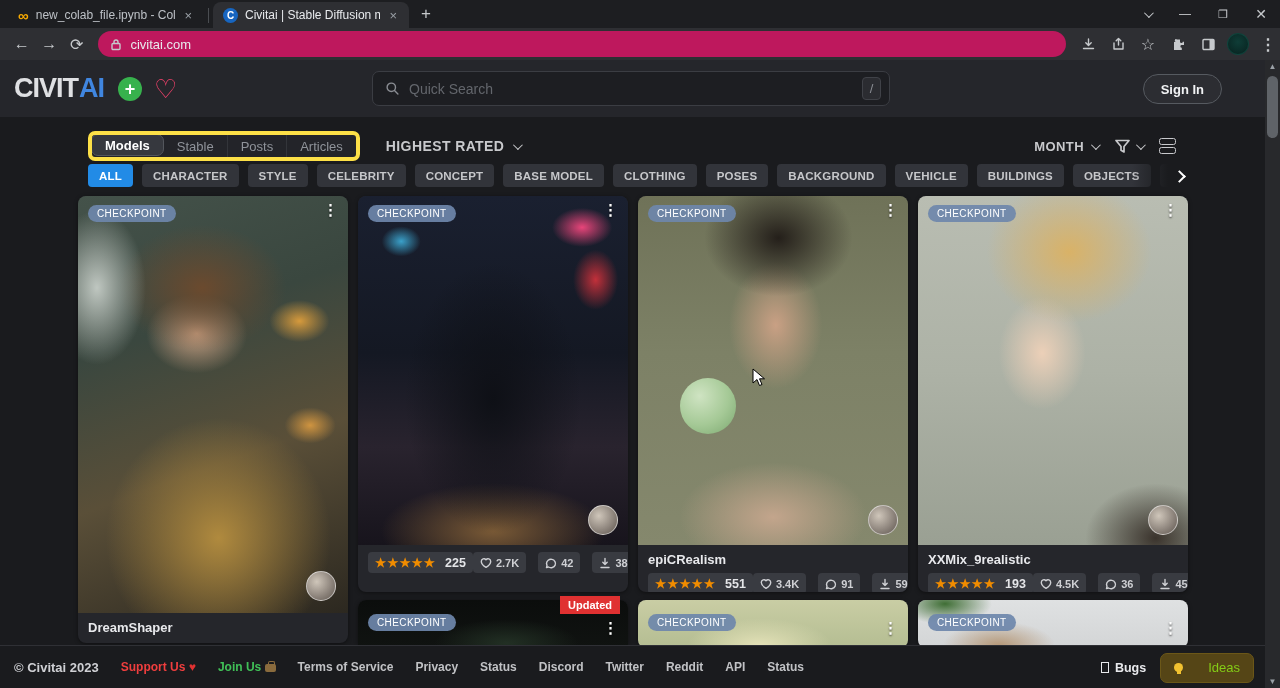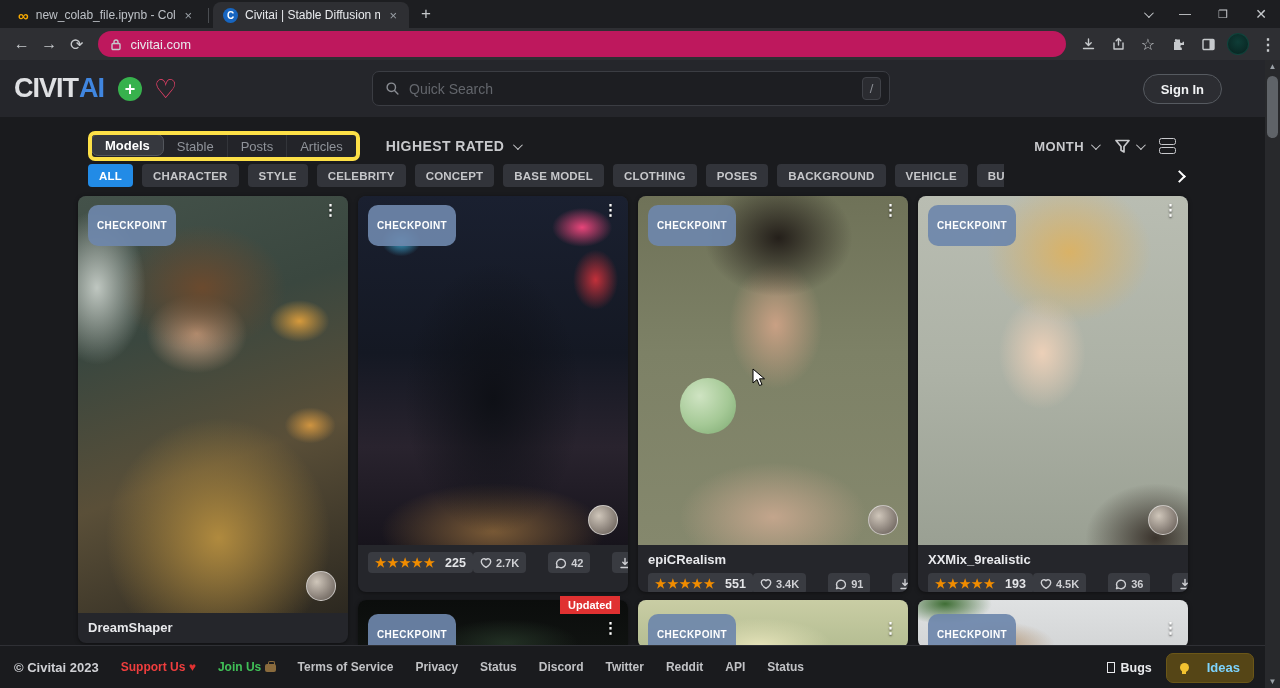--- a/index.html
+++ b/index.html
@@ -54,41 +54,41 @@
   .seg .item:last-child { border-right:none; }
   .seg .item.active { background:#36383e; border-radius:7px; border:1px solid #53565c; color:#fff; font-weight:700; margin:-1px 0 -1px -1px; }
   .sortlab { margin-left:26px; color:#c8c9cc; font-size:14px; font-weight:700; letter-spacing:.4px; display:flex; align-items:center; gap:9px; }
   .rightrow { position:absolute; right:104px; top:131px; height:30px; display:flex; align-items:center; gap:16px; color:#c8c9cc; }
   .period { font-size:13px; font-weight:700; letter-spacing:.4px; display:flex; align-items:center; gap:7px; }
   .funnel { display:flex; align-items:center; gap:5px; }
   .layout-ic { display:flex; flex-direction:column; gap:2px; }
   .layout-ic i { display:block; width:17px; height:7px; border:1.6px solid #c8c9cc; border-radius:2.5px; }
 
   
-  .pillsrow { position:absolute; left:88px; top:164px; width:916px; height:24px; display:flex; gap:9px; overflow:hidden; }
+  .pillsrow { position:absolute; left:88px; top:164px; width:1092px; height:24px; display:flex; gap:9px; overflow:hidden; }
   .pill { flex:0 0 auto; height:23px; padding:0 11px; background:#32343a; border-radius:4px; color:#c6c7ca; font-size:11.5px; font-weight:700; letter-spacing:.2px; display:flex; align-items:center; }
   .pill.active { background:#228be6; color:#fff; }
   .pills-chev { position:absolute; right:92px; top:166px; width:18px; height:20px; display:flex; align-items:center; justify-content:center; z-index:5; }
   .pills-chev i { display:block; width:9px; height:9px; border-right:2.4px solid #fff; border-bottom:2.4px solid #fff; transform:rotate(-45deg); }
   .pills-fade { position:absolute; right:100px; top:164px; width:48px; height:24px; background:linear-gradient(90deg, rgba(26,27,30,0), #1a1b1e 75%); z-index:4; }
 
   
   .card { position:absolute; width:270px; background:#25262b; border-radius:8px; overflow:hidden; box-shadow:0 1px 4px rgba(0,0,0,.45); }
   .card-img { position:relative; width:270px; }
-  .badge-cp { position:absolute; left:10px; top:9px; background:rgba(110,135,171,.92); color:#fff; font-size:10px; font-weight:700; letter-spacing:.4px; padding:15px 9px; border-radius:10px; }
+  .badge-cp { position:absolute; left:10px; top:9px; background:rgba(110,135,171,.92); color:#fff; font-size:10px; font-weight:400; letter-spacing:.4px; padding:3px 9px; border-radius:10px; }
   .badge-upd { position:absolute; right:8px; top:-4px; background:#e03131; color:#fff; font-size:11px; font-weight:600; padding:3px 8px; border-radius:0; }
   .kebab { position:absolute; right:10px; top:6px; color:#fff; font-size:15px; font-weight:bold; letter-spacing:0; text-shadow:0 1px 2px rgba(0,0,0,.7); line-height:1.1; }
   .card-avatar { position:absolute; right:10px; bottom:10px; width:30px; height:30px; border-radius:50%; border:1px solid rgba(255,255,255,.55); background:radial-gradient(circle at 35% 35%, #cfc6ba, #8a8179 60%, #5e564e); }
   .card-body { padding:7px 10px 8px 10px; }
   .card-title { color:#e8e9ec; font-size:13px; font-weight:700; margin-bottom:6px; white-space:nowrap; }
   .statsrow { display:flex; align-items:center; justify-content:space-between; }
   .statpill { display:flex; align-items:center; gap:4px; background:#393b41; border-radius:4px; height:21px; padding:0 7px; color:#cfd0d4; font-size:11px; font-weight:700; }
   .stars { color:#f08c00; font-size:12.5px; letter-spacing:1px; }
   .stars .cnt { color:#e4e5e8; margin-left:5px; letter-spacing:0; }
-  .statgrp { display:flex; gap:22px; }
+  .statgrp { display:flex; gap:12px; }
   svg.sic { stroke:#cfd0d4; fill:none; stroke-width:1.4; stroke-linecap:round; stroke-linejoin:round; }
 
   
   .art-dreamshaper { height:417px;
     background:
       radial-gradient(70px 110px at 7% 22%, rgba(205,212,206,.9), rgba(205,212,206,0) 70%),
       radial-gradient(120px 90px at 46% 22%, #6b4a2e, rgba(107,74,46,0) 70%),
       radial-gradient(70px 55px at 44% 33%, #caa183, rgba(202,161,131,0) 72%),
       radial-gradient(40px 28px at 82% 30%, #d69a3c, rgba(214,154,60,0) 75%),
       radial-gradient(34px 24px at 86% 55%, #cf9440, rgba(207,148,64,0) 75%),
@@ -132,21 +132,21 @@
   .footer .copy { color:#cfd0d4; font-size:13px; font-weight:700; }
   .flink { color:#c1c2c5; font-size:12px; font-weight:600; }
   .flink.red { color:#f03e3e; }
   .flink.green { color:#40c057; }
   .heart-mini { color:#e03131; font-size:12px; }
   .briefcase { display:inline-block; width:11px; height:8px; background:#8a6b3d; border-radius:2px; position:relative; top:1px; }
   .briefcase:before { content:""; position:absolute; left:3px; top:-3px; width:5px; height:3px; border:1px solid #8a6b3d; border-bottom:none; border-radius:2px 2px 0 0; }
   .footer-right { position:absolute; right:26px; top:0; height:43px; display:flex; align-items:center; gap:14px; }
   .bugs { color:#e8e9ec; font-size:12.5px; font-weight:700; display:flex; align-items:center; gap:6px; }
   .tofu { display:inline-block; width:8px; height:11px; border:1.3px solid #e8e9ec; }
-  .ideas-btn { height:30px; padding:0 13px; background:#554516; border:1px solid #6b5718; border-radius:7px; color:#7dd3fc; font-size:13px; font-weight:700; display:flex; align-items:center; gap:18px; }
+  .ideas-btn { height:30px; padding:0 13px; background:#554516; border:1px solid #6b5718; border-radius:7px; color:#84cc16; font-size:13px; font-weight:400; display:flex; align-items:center; gap:25px; }
   .bulb { display:inline-block; width:9px; height:9px; border-radius:50%; background:#f2c230; position:relative; }
   .bulb:after { content:""; position:absolute; left:2.5px; top:8px; width:4px; height:3px; background:#f2c230; }
 
   .statusbubble { position:absolute; left:0; top:668px; height:19px; background:#27282b; border:1px solid #3a3b3e; border-left:none; border-bottom:none; border-radius:0 4px 0 0; color:#cfd1d4; font-size:11px; display:flex; align-items:center; padding:0 9px; z-index:60; }
 
   
   .cursor { position:absolute; left:752px; top:368px; z-index:80; }
 </style>
 </head>
 <body>

